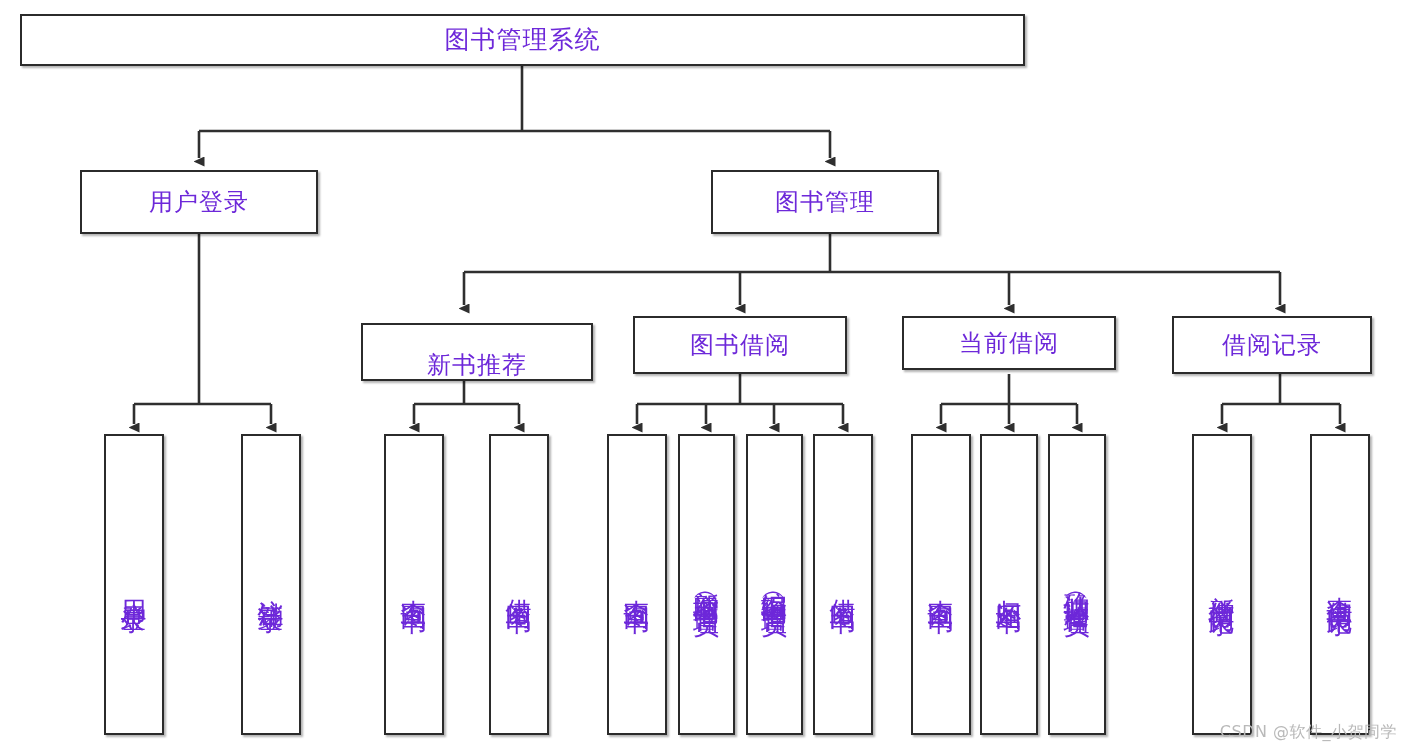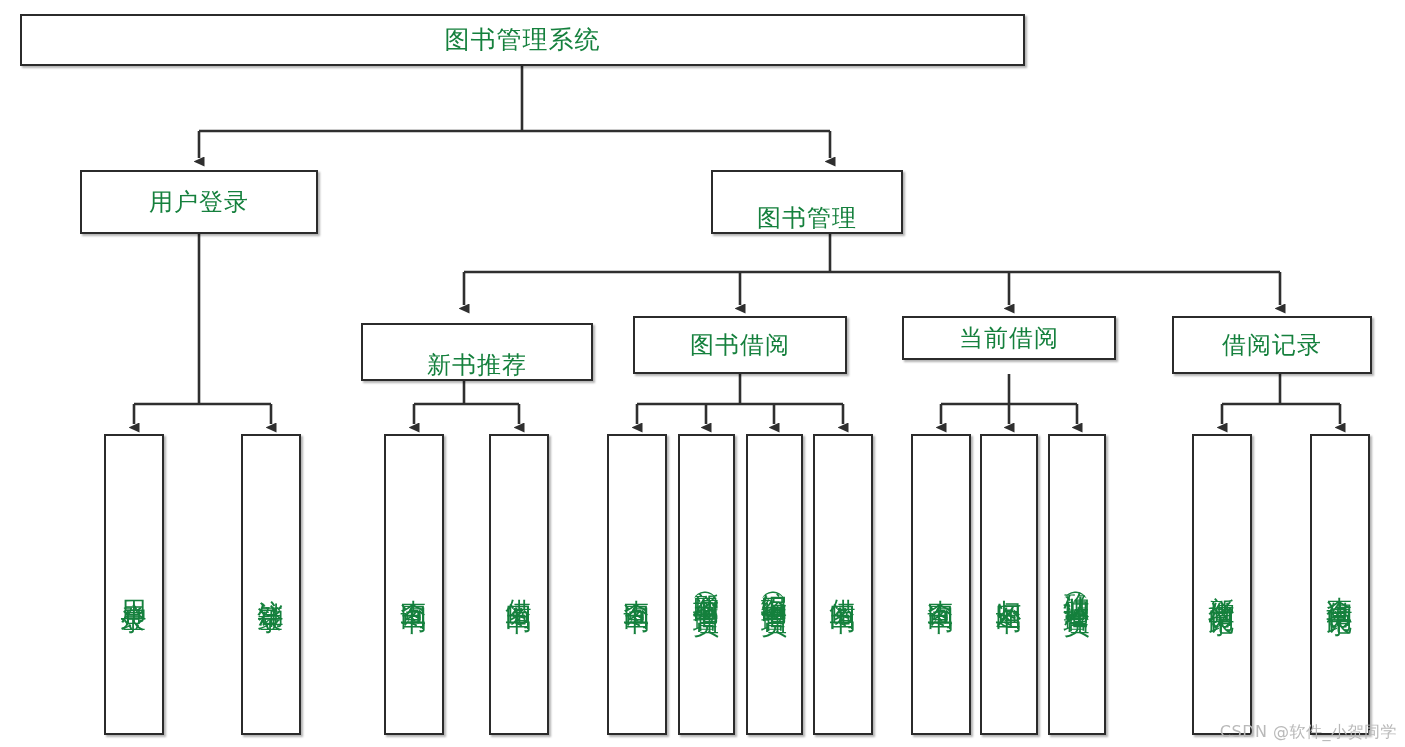--- a/index.html
+++ b/index.html
@@ -29,21 +29,21 @@
   }
   .node {
     position: absolute;
     box-sizing: border-box;
     background: #ffffff;
     border: 2px solid #2b2b2b;
     box-shadow: 2px 2px 2px rgba(0,0,0,0.30);
     display: flex;
     align-items: center;
     justify-content: center;
-    color: #15803d;
+    color: #6d28d9;
     z-index: 2;
   }
   .node .label {
     display: block;
     text-align: center;
     line-height: 1.12;
     white-space: nowrap;
   }
   
   .node.horiz .label {
@@ -134,33 +134,33 @@
   </svg>
 
   <div class="node horiz root" style="left:20px; top:14px; width:1005px; height:52px;">
     <span class="label">图书管理系统</span>
   </div>
 
   <div class="node horiz" style="left:80px; top:170px; width:238px; height:64px;">
     <span class="label">用户登录</span>
   </div>
 
-  <div class="node horiz" style="left:711px; top:170px; width:192px; height:64px;align-items:flex-end;">
+  <div class="node horiz" style="left:711px; top:170px; width:228px; height:64px;">
     <span class="label">图书管理</span>
   </div>
 
   <div class="node horiz" style="left:361px; top:323px; width:232px; height:58px;align-items:flex-end;">
     <span class="label">新书推荐</span>
   </div>
 
   <div class="node horiz" style="left:633px; top:316px; width:214px; height:58px;">
     <span class="label">图书借阅</span>
   </div>
 
-  <div class="node horiz" style="left:902px; top:316px; width:214px; height:44px;">
+  <div class="node horiz" style="left:902px; top:316px; width:214px; height:54px;">
     <span class="label">当前借阅</span>
   </div>
 
   <div class="node horiz" style="left:1172px; top:316px; width:200px; height:58px;">
     <span class="label">借阅记录</span>
   </div>
 
   <div class="node vert" style="left:104px; top:434px; width:60px; height:301px;">
     <span class="label">用户登录</span>
   </div>

